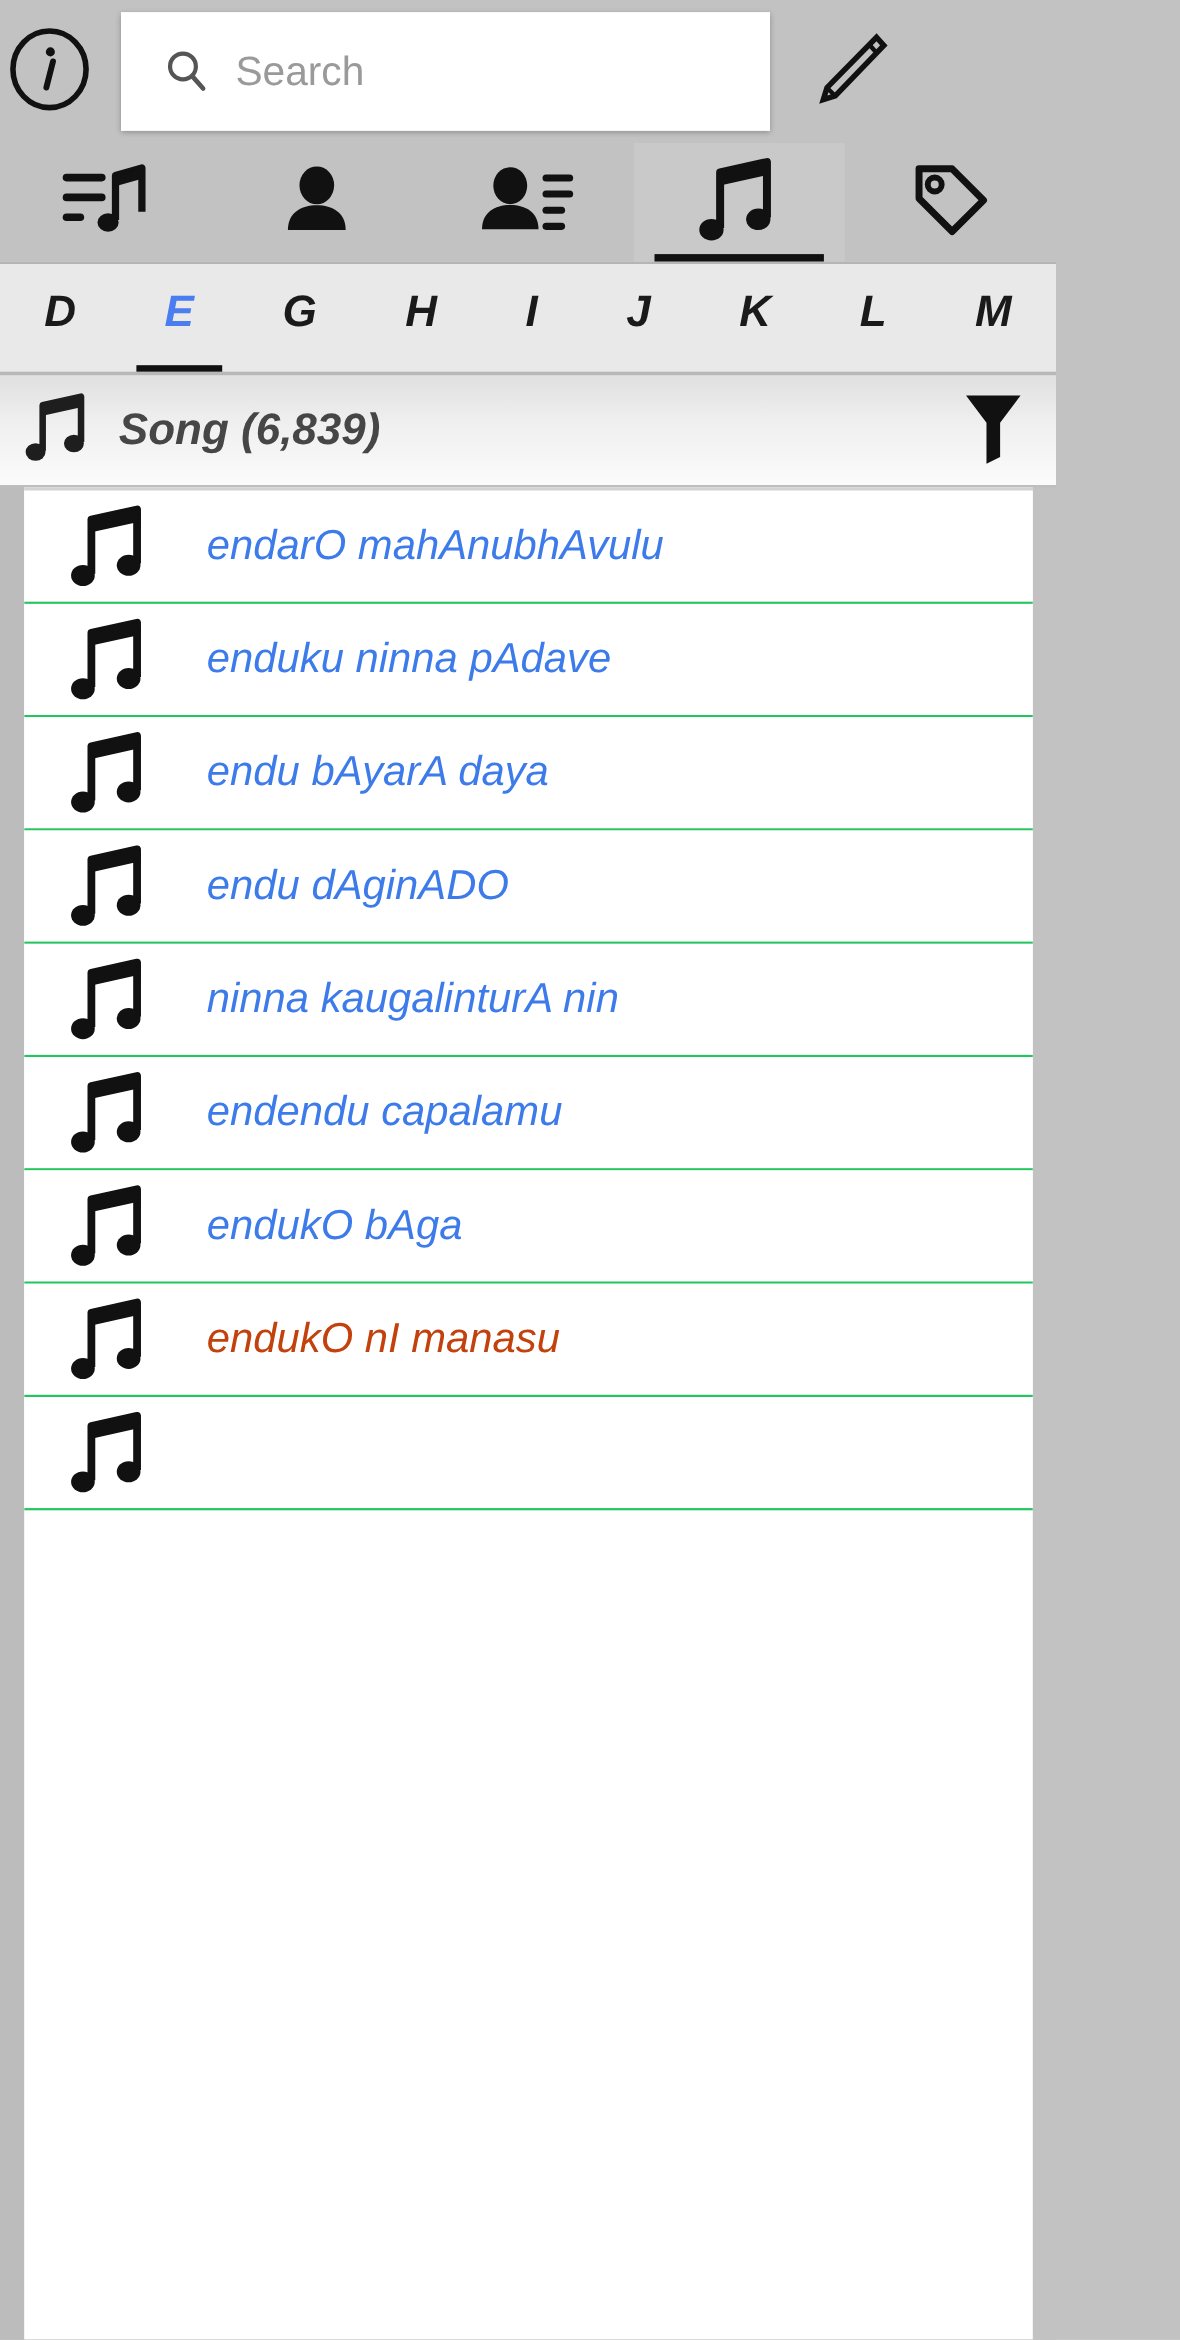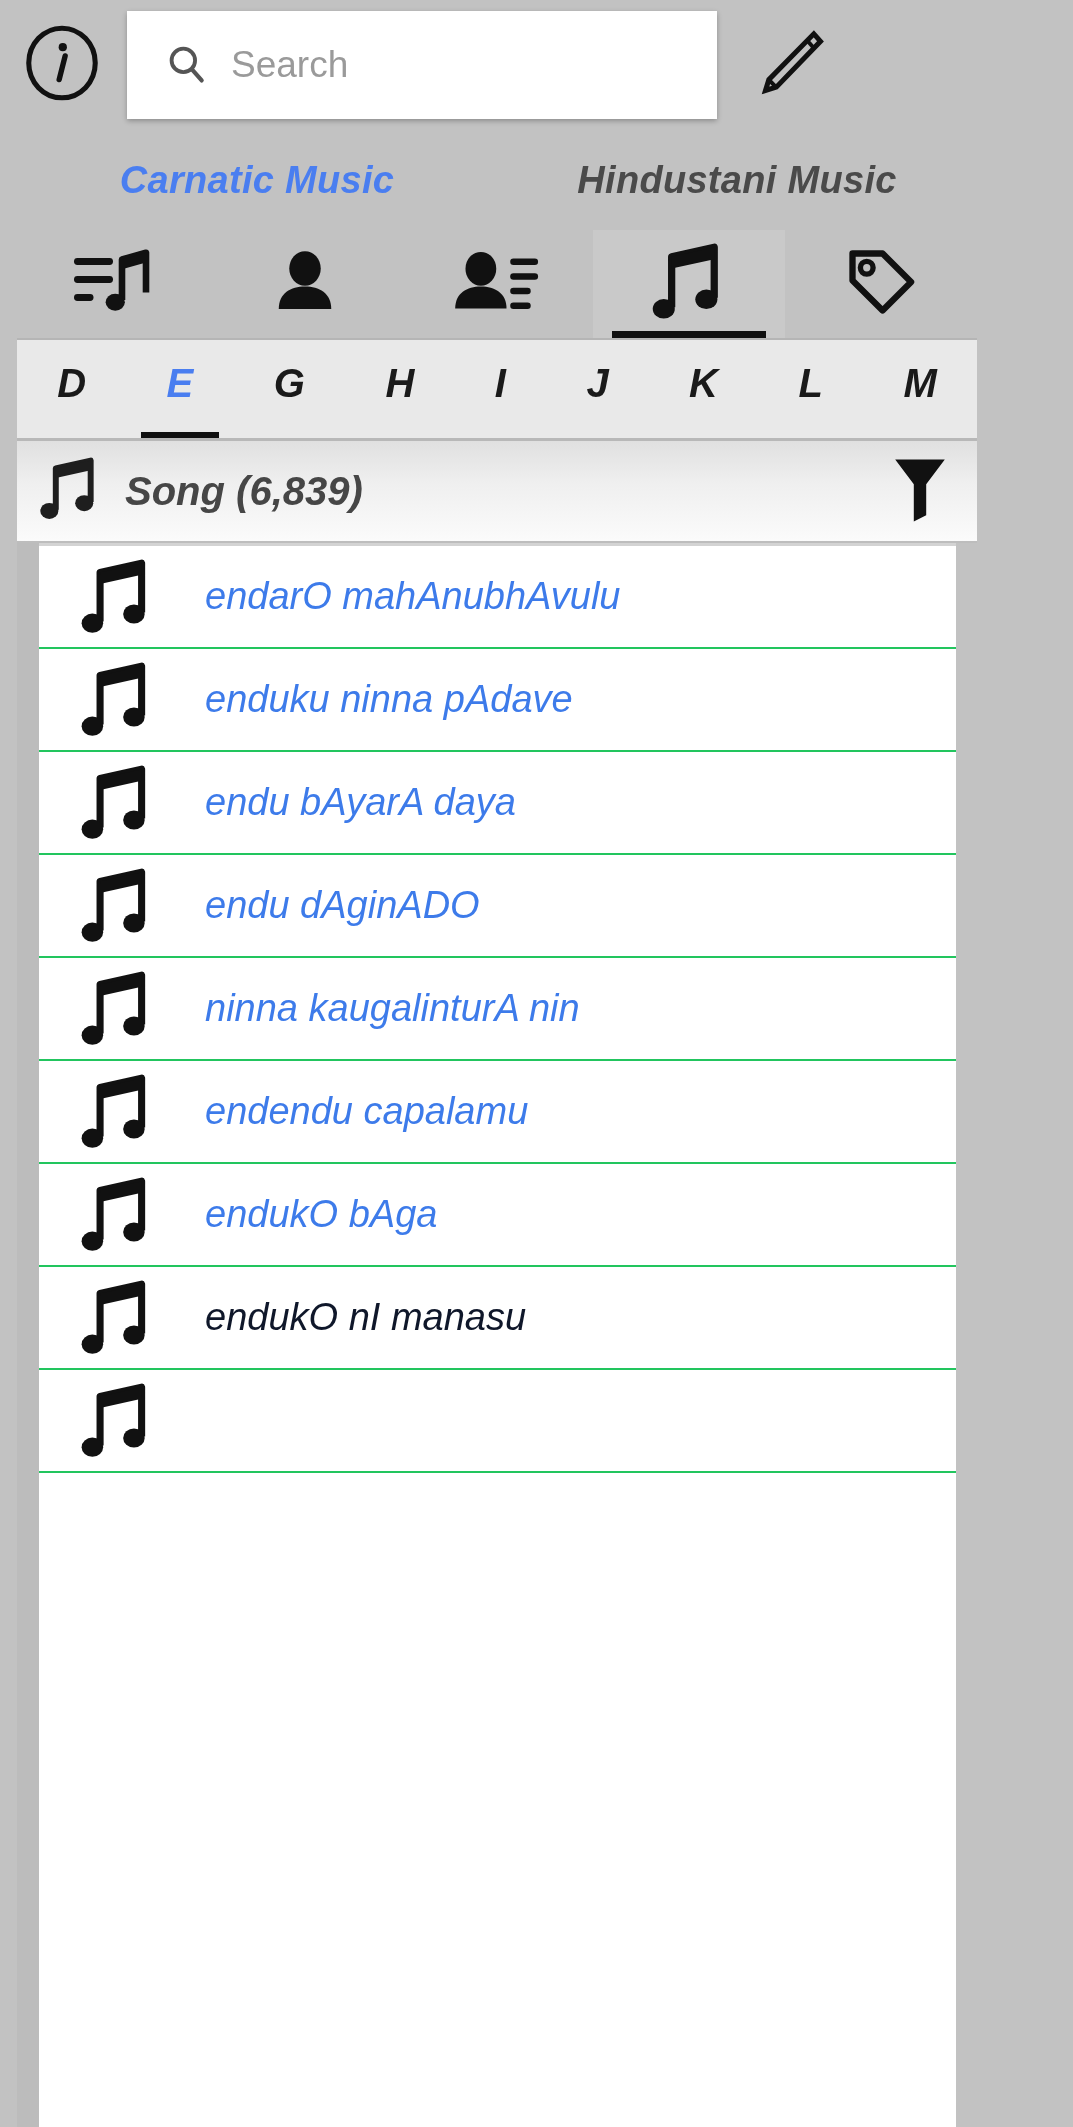--- a/index.html
+++ b/index.html
@@ -10,21 +10,20 @@
     font-family: "Liberation Sans", sans-serif;
     overflow: hidden;
   }
   #app {
     position: relative;
     width: 960px;
     height: 2127px;
     background: #c2c2c2;
     display: flex;
     flex-direction: column;
-    margin-left: 17px;
   }
 
   
   .topbar {
     height: 130px;
     flex: 0 0 130px;
     display: flex;
     align-items: center;
     background: #c2c2c2;
     padding: 0 10px;
@@ -257,28 +256,20 @@
       <span>
         <svg width="80" height="80" viewBox="0 0 48 48">
           <path d="M39.5 6.5 L43.5 11 L17 38.5 L10.5 40.5 L12.5 34 Z" fill="none" stroke="#111" stroke-width="3"></path>
           <path d="M35.5 10.5 L39.5 15" stroke="#111" stroke-width="2.4"></path>
           <path d="M12.6 34.2 L17 38.6" stroke="#111" stroke-width="2.4"></path>
         </svg>
       </span>
     </div>
   </div>
 
-  <div class="genre-tabs">
-    <div class="genre-tab active">
-      <span>Carnatic Music</span>
-    </div>
-    <div class="genre-tab inactive">
-      <span>Hindustani Music</span>
-    </div>
-  </div>
 
   <div class="icon-row">
 
     <div class="icon-cell">
       <span>
         <svg width="84" height="72" viewBox="0 0 56 48">
           <rect x="2" y="8" width="26" height="4.6" rx="2.3" fill="#111"></rect>
           <rect x="2" y="20" width="26" height="4.6" rx="2.3" fill="#111"></rect>
           <rect x="2" y="32" width="13" height="4.6" rx="2.3" fill="#111"></rect>
           <path d="M34 36 V9 L50 4.5 V31" fill="none" stroke="#111" stroke-width="4.4" stroke-linejoin="round"></path>
@@ -464,21 +455,21 @@
         </div>
         <div class="row">
           <span class="row-icon">
             <svg width="78" height="80" viewBox="0 0 48 52">
               <path d="M13 42 V10 L40 4 V36" fill="none" stroke="#111" stroke-width="4.6" stroke-linejoin="round"></path>
               <path d="M13 10 L40 4 L40 11.5 L13 17.5 Z" fill="#111"></path>
               <ellipse cx="8" cy="43" rx="7" ry="6.2" fill="#111"></ellipse>
               <ellipse cx="35" cy="37" rx="7" ry="6.2" fill="#111"></ellipse>
             </svg>
           </span>
-          <span class="row-label" style="color: #0f172a; font-style: italic;">endukO nI manasu</span>
+          <span class="row-label" style="color: #c2410c; font-style: italic;">endukO nI manasu</span>
         </div>
         <div class="row">
           <span class="row-icon">
             <svg width="78" height="80" viewBox="0 0 48 52">
               <path d="M13 42 V10 L40 4 V36" fill="none" stroke="#111" stroke-width="4.6" stroke-linejoin="round"></path>
               <path d="M13 10 L40 4 L40 11.5 L13 17.5 Z" fill="#111"></path>
               <ellipse cx="8" cy="43" rx="7" ry="6.2" fill="#111"></ellipse>
               <ellipse cx="35" cy="37" rx="7" ry="6.2" fill="#111"></ellipse>
             </svg>
           </span>

